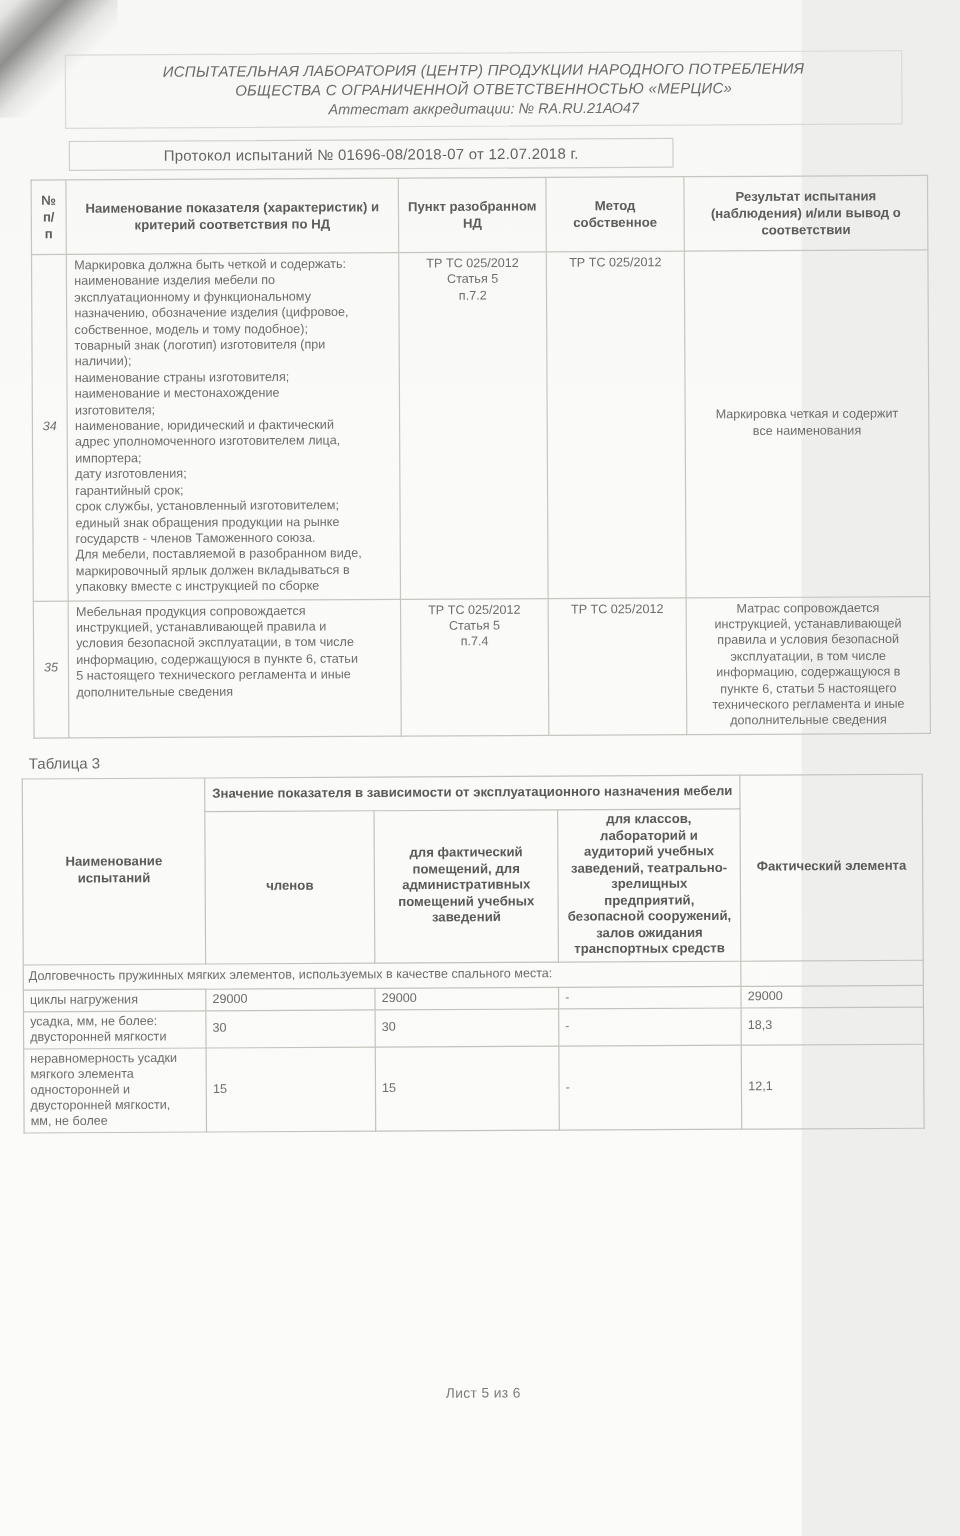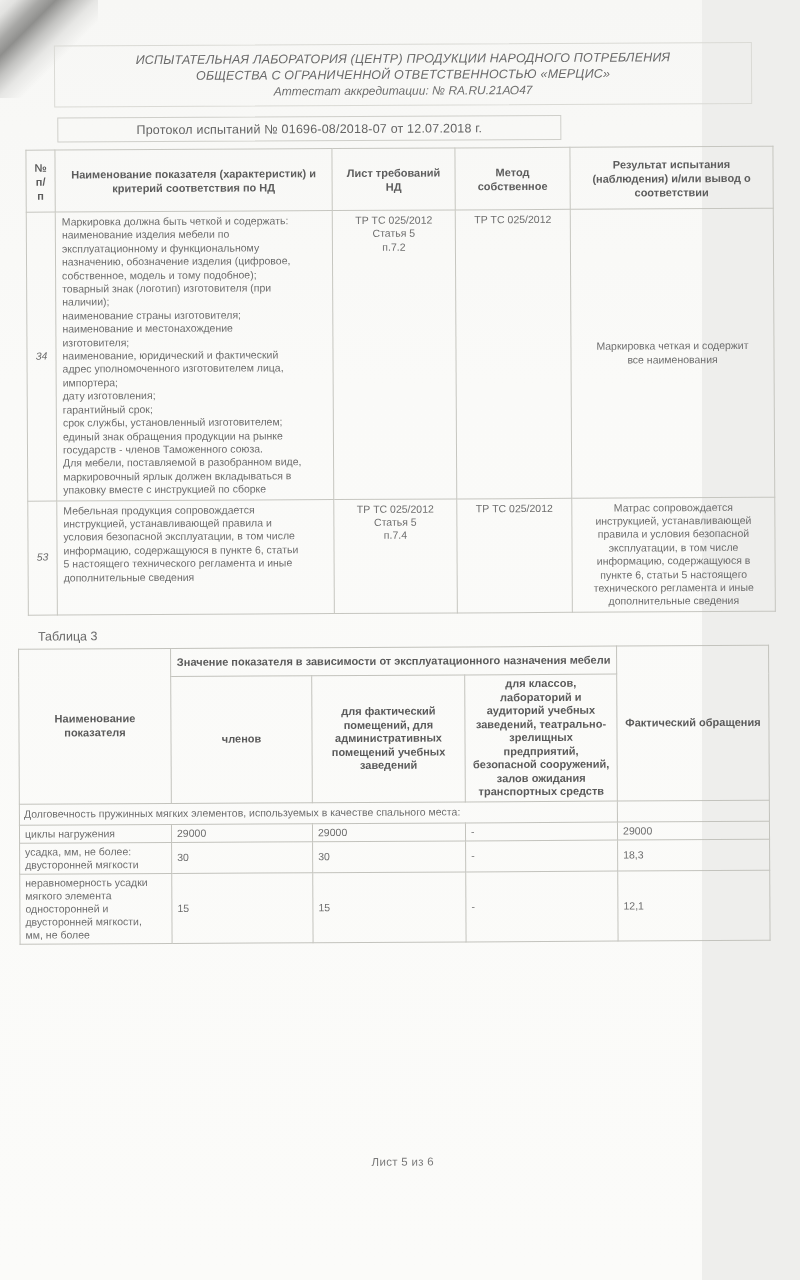--- a/index.html
+++ b/index.html
@@ -5,21 +5,20 @@
   html,body { margin:0; padding:0; }
   body {
     width:800px; height:1280px; overflow:hidden;
     background:#eeeeec;
     font-family:"Liberation Sans", sans-serif;
   }
   .page {
     position:relative; width:668px; height:1280px;
     background:linear-gradient(180deg,#f7f7f5 0%, #fafaf8 30%, #fbfbf9 100%);
     color:#6b6b6b;
-    padding-left:34px;
   }
   .skew { position:absolute; inset:0; transform:rotate(-0.3deg); transform-origin:50% 50%; }
 
   
   .corner-fold {
     position:absolute; top:-2px; left:-2px; width:100px; height:100px;
     background:linear-gradient(135deg,
       #f1f1ef 0%, #e2e2e0 10%, #a8a8a6 22%, #8f8f8d 30%,
       #c2c2c0 40%, #e6e6e4 50%, rgba(250,250,248,0) 62%);
     pointer-events:none;
@@ -53,21 +52,21 @@
   .t1 td { font-size:10.5px; line-height:13.4px; color:#6d6d6d; }
   .pre { white-space:pre-line; }
   .num-cell { text-align:center; vertical-align:middle; font-style:italic; }
   .name-cell { text-align:left; vertical-align:top; }
   .clause-cell, .method-cell { text-align:center; vertical-align:top; }
   .result-cell { text-align:center; vertical-align:middle; }
   .t1-row-34 { height:286px; }
   .t1-row-35 { height:95px; }
 
   
-  .t3-label { position:absolute; left:38px; top:628px; font-size:12.5px; color:#686868; }
+  .t3-label { position:absolute; left:24px; top:628px; font-size:12.5px; color:#686868; }
   .t3 { position:absolute; left:18px; top:647px; width:750px; }
   .t3 th, .t3 td { border:1px solid #c3c3bd; padding:2px 5px; }
   .t3 th {
     font-size:11px; font-weight:bold; color:#5a5a5a;
     line-height:13.5px; text-align:center; vertical-align:middle;
   }
   .t3-group-row { height:28px; }
   .t3-sub-row { height:94px; }
   .t3 td { font-size:10.5px; line-height:13px; color:#6d6d6d; }
   .t3-section td { text-align:left; height:16px; padding:2px 4px; }
@@ -105,21 +104,21 @@
         <col style="width:29px">
           <col style="width:277px">
           <col style="width:123px">
         <col style="width:115px">
           <col style="width:203px">
       </colgroup>
       <tbody>
           <tr class="t1-header-row">
         <th>№ п/п</th>
         <th>Наименование показателя (характеристик) и критерий соответствия по НД</th>
-        <th>Лист требований НД</th>
+        <th>Пункт разобранном НД</th>
         <th>Метод собственное</th>
         <th>Результат испытания (наблюдения) и/или вывод о соответствии</th>
       </tr>
       <tr class="t1-row-34">
         <td class="num-cell">34</td>
         <td class="name-cell pre">Маркировка должна быть четкой и содержать:
 наименование изделия мебели по
 эксплуатационному и функциональному
 назначению, обозначение изделия (цифровое,
 собственное, модель и тому подобное);
@@ -140,21 +139,21 @@
 маркировочный ярлык должен вкладываться в
 упаковку вместе с инструкцией по сборке</td>
         <td class="clause-cell pre">ТР ТС 025/2012
 Статья 5
 п.7.2</td>
         <td class="method-cell pre">ТР ТС 025/2012</td>
         <td class="result-cell pre">Маркировка четкая и содержит
 все наименования</td>
       </tr>
       <tr class="t1-row-35">
-        <td class="num-cell">53</td>
+        <td class="num-cell">35</td>
         <td class="name-cell pre">Мебельная продукция сопровождается
 инструкцией, устанавливающей правила и
 условия безопасной эксплуатации, в том числе
 информацию, содержащуюся в пункте 6, статьи
 5 настоящего технического регламента и иные
 дополнительные сведения</td>
         <td class="clause-cell pre">ТР ТС 025/2012
 Статья 5
 п.7.4</td>
         <td class="method-cell pre">ТР ТС 025/2012</td>
@@ -175,23 +174,23 @@
     <table class="t3">
       <colgroup>
         <col style="width:152px">
           <col style="width:141px">
           <col style="width:153px">
         <col style="width:152px">
           <col style="width:152px">
       </colgroup>
       <tbody>
           <tr class="t3-group-row">
-        <th rowspan="2">Наименование показателя</th>
+        <th rowspan="2">Наименование испытаний</th>
         <th colspan="3">Значение показателя в зависимости от эксплуатационного назначения мебели</th>
-        <th rowspan="2">Фактический обращения</th>
+        <th rowspan="2">Фактический элемента</th>
       </tr>
       <tr class="t3-sub-row">
         <th>членов</th>
         <th>для фактический помещений, для административных помещений учебных заведений</th>
         <th>для классов, лабораторий и аудиторий учебных заведений, театрально-зрелищных предприятий, безопасной сооружений, залов ожидания транспортных средств</th>
       </tr>
       <tr class="t3-section">
         <td colspan="4">Долговечность пружинных мягких элементов, используемых в качестве спального места:</td>
         <td></td>
       </tr>

